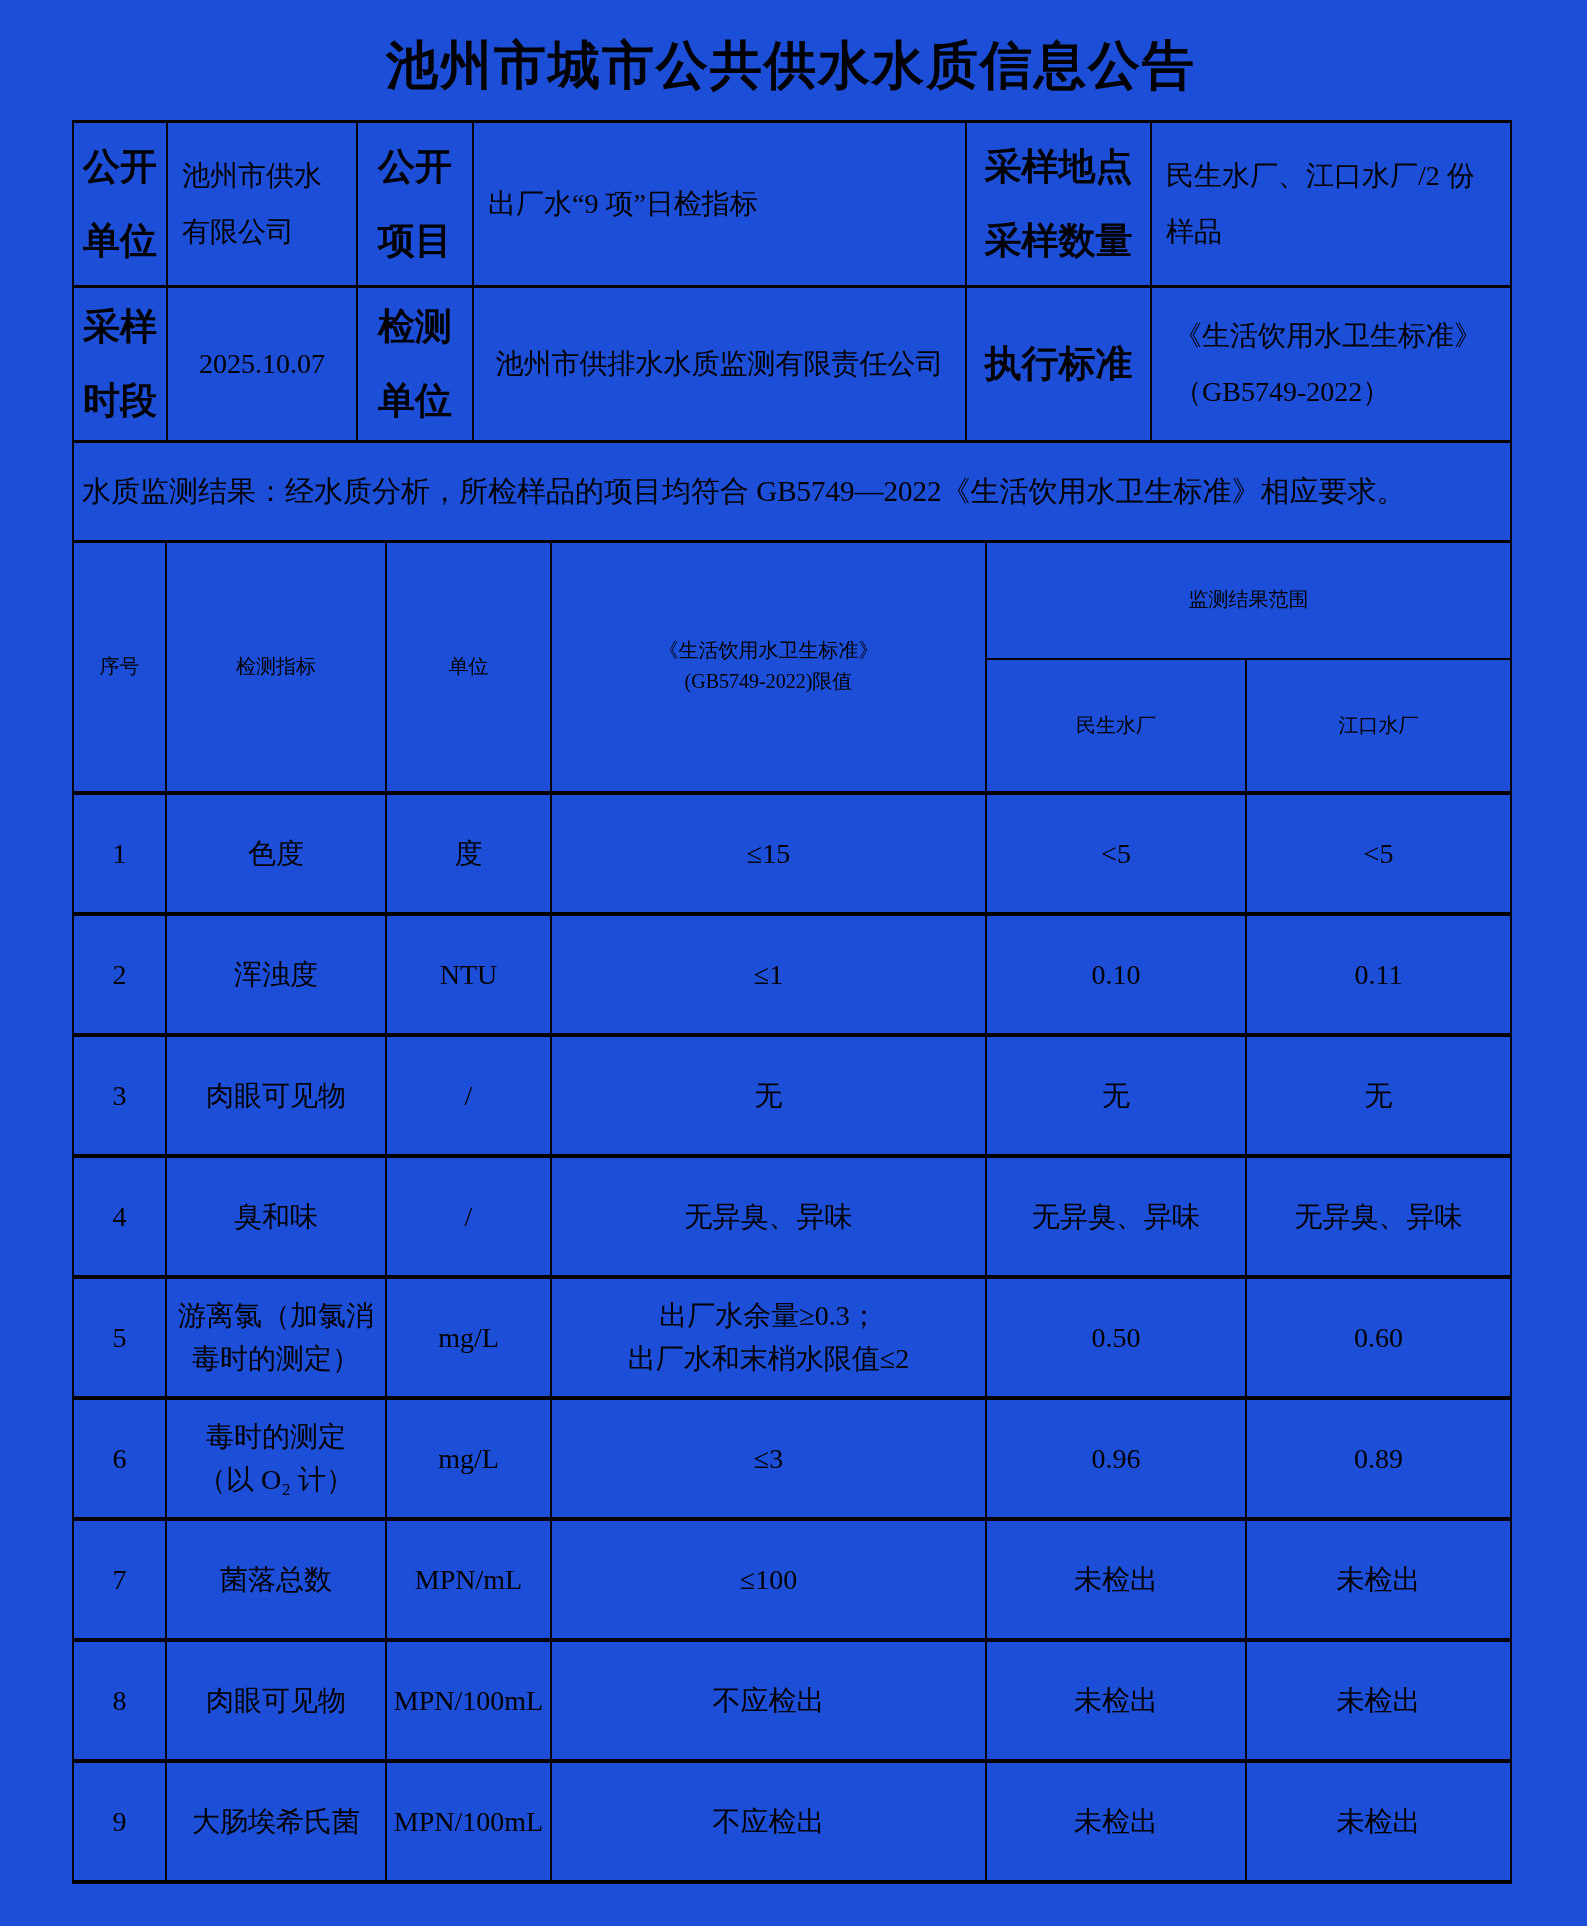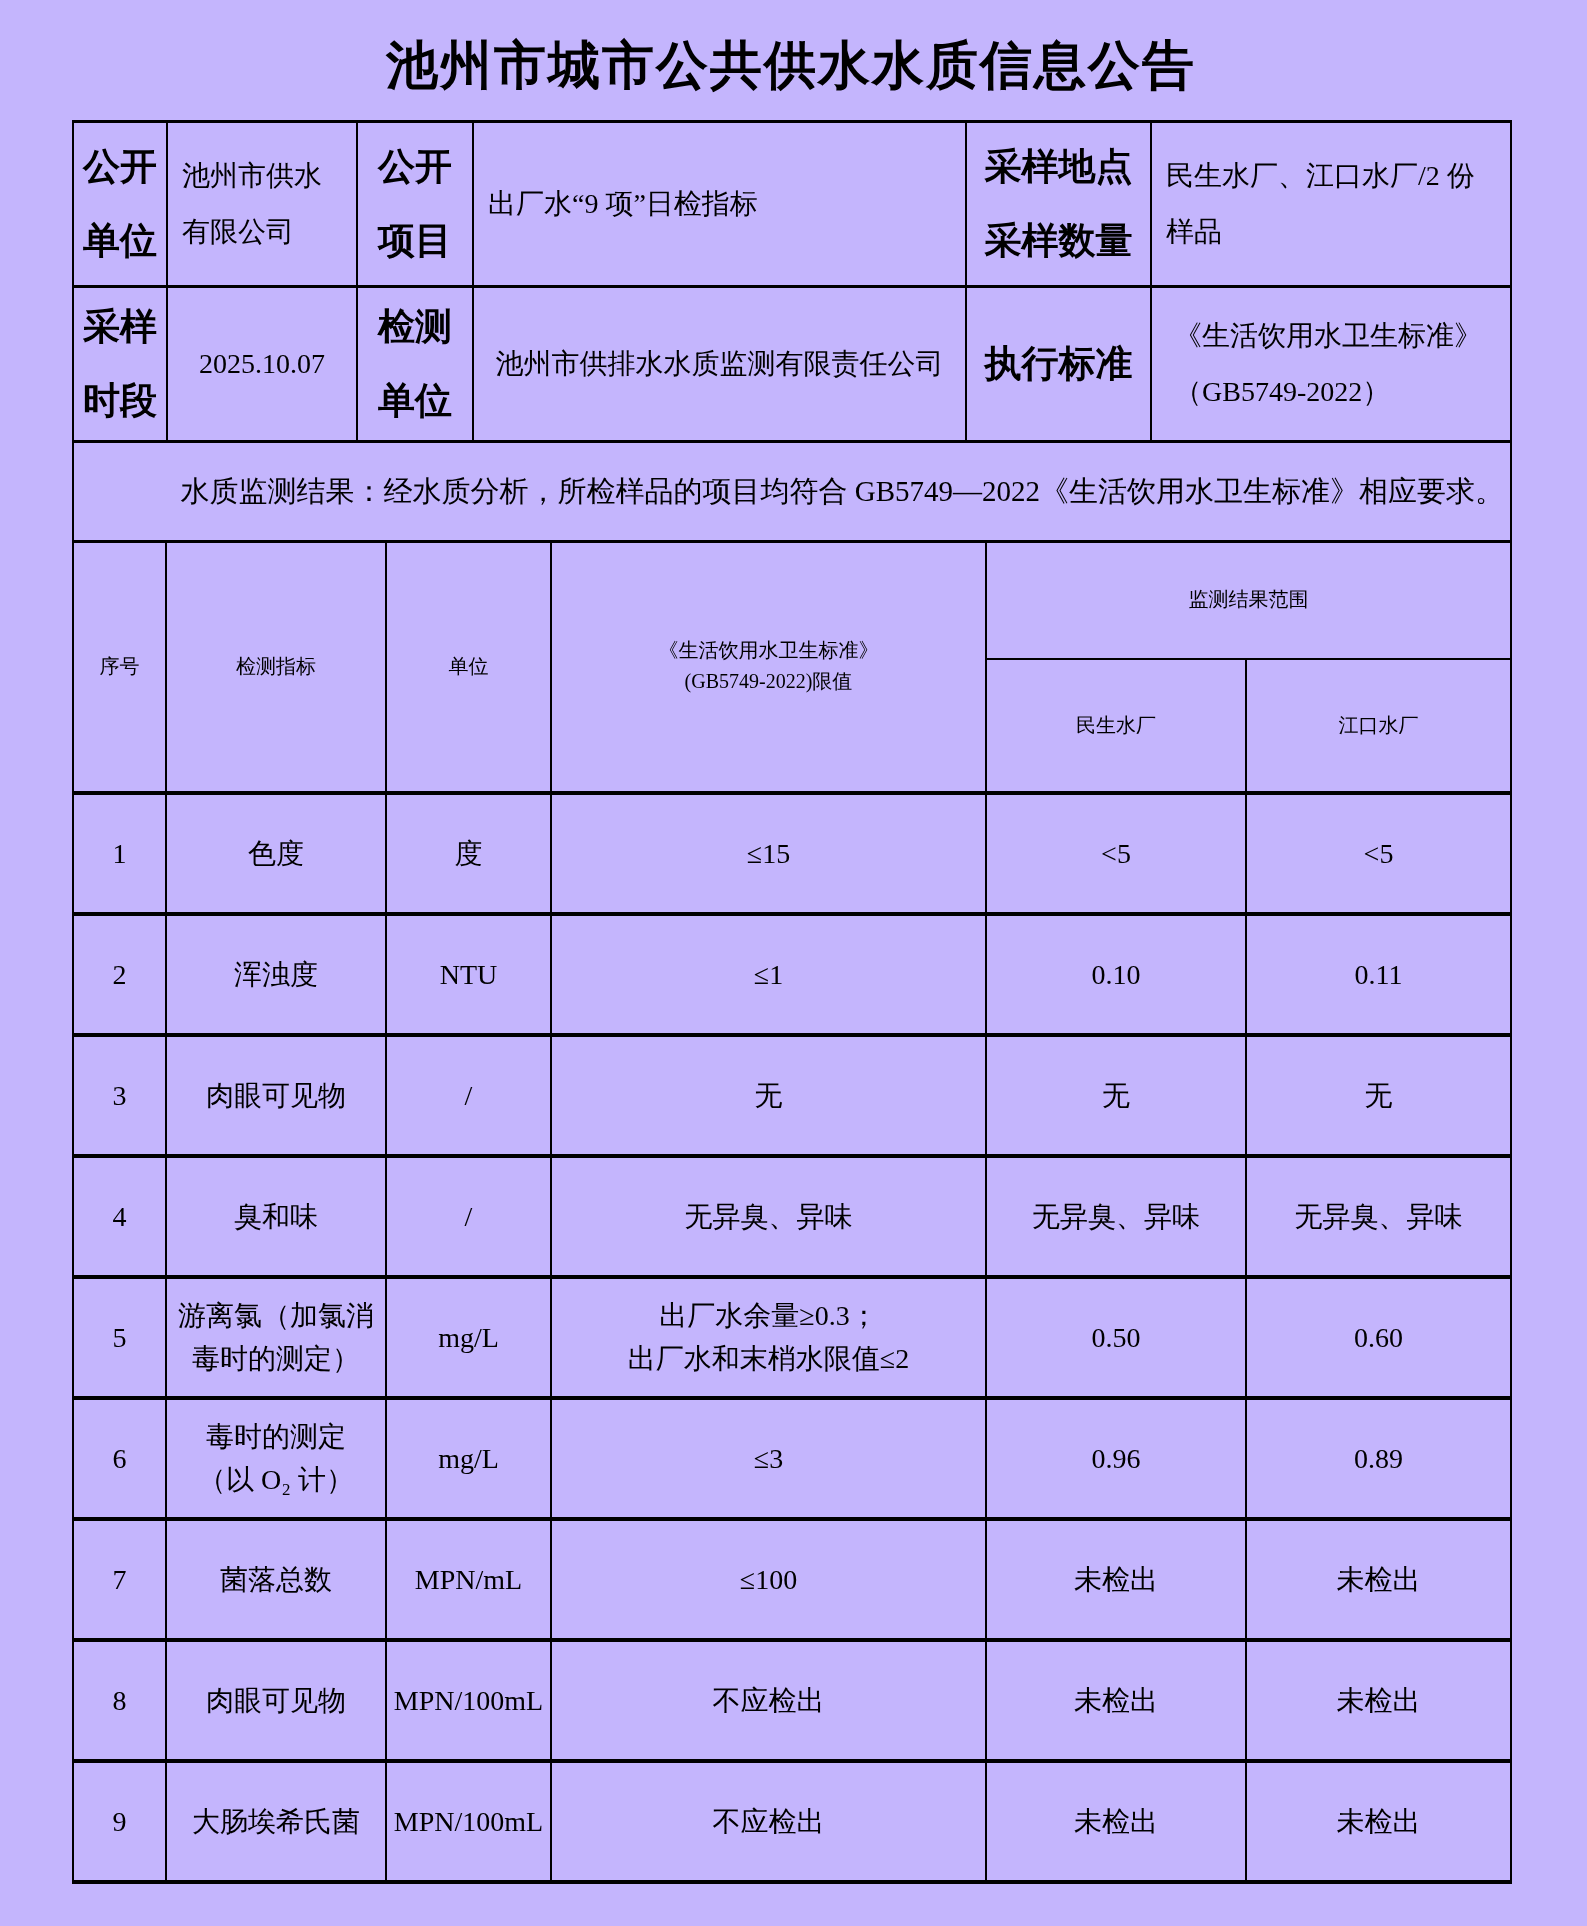--- a/index.html
+++ b/index.html
@@ -1,18 +1,18 @@
 <!DOCTYPE html>
 <html><head>
 <meta charset="utf-8">
 <style>
   html,body{margin:0;padding:0;background:#ffffff;}
   .page{
     width:1587px;height:1926px;box-sizing:border-box;
-    padding:36px 77px 0 72px;background:#c4b5fd;color:#000000;
+    padding:36px 77px 0 72px;background:#1d4ed8;color:#000000;
     font-family:"Liberation Serif", serif;position:relative;overflow:hidden;
   }
   .title{
     margin:0 0 24px 0;text-align:center;
     font-family:"Liberation Sans", sans-serif;font-weight:700;
     font-size:52px;line-height:1.15;letter-spacing:2px;color:#000;
   }
   table{border-collapse:collapse;table-layout:fixed;width:1438px;}
   td,th{
     border:2px solid #000;vertical-align:middle;text-align:center;
@@ -20,21 +20,21 @@
     box-sizing:border-box;font-size:28px;line-height:1.55;color:#000;
   }
   
   .info-table td{border-top-width:3px;border-bottom-width:3px;line-height:2.0;}
   .info-label{font-family:"Liberation Sans", sans-serif;font-weight:700;font-size:37px;}
   .left{text-align:left;padding-left:14px;}
   .left-wide{text-align:left;padding-left:22px;}
   .ir1{height:165px;}
   .ir2{height:140px;margin-top:34px;}
   .note-row{height:100px;}
-  .note-cell{text-align:right;padding-left:8px;font-size:29px;line-height:1.4;}
+  .note-cell{text-align:left;padding-left:8px;font-size:29px;line-height:1.4;}
   
   .results-table{margin-top:-3px;border-bottom:4px solid #000;}
   .results-table th{font-size:20px;}
   .hr1{height:118px;}
   .hr2{height:134px;}
   .data-row{height:121px;}
   .data-row td{border-top-width:4px;}
 </style>
 </head>
 <body>

